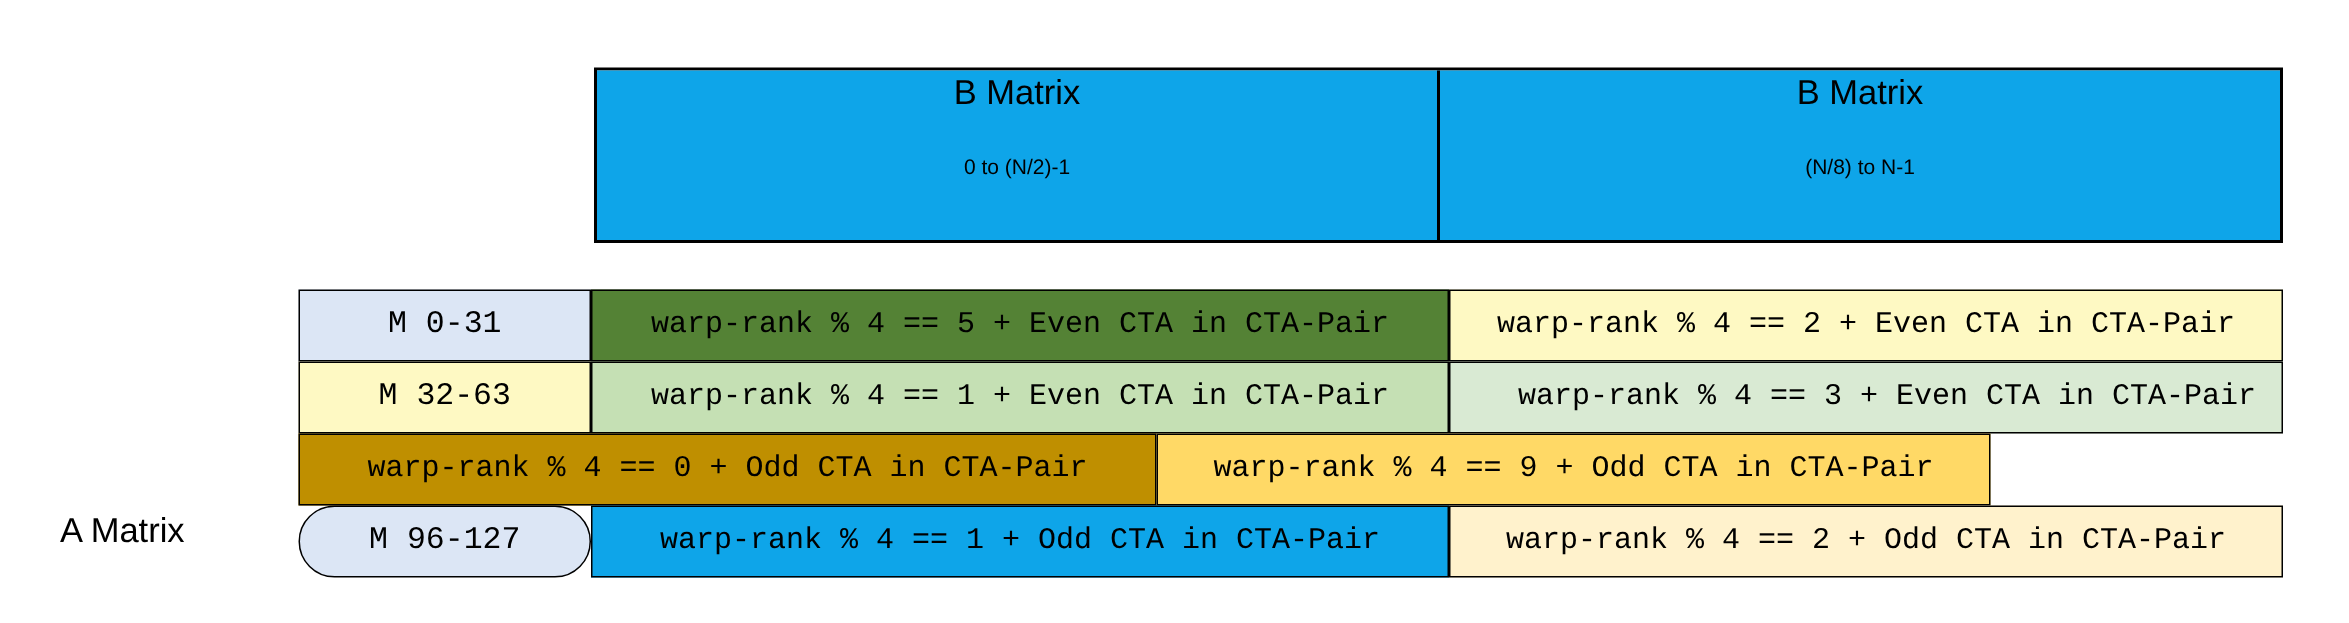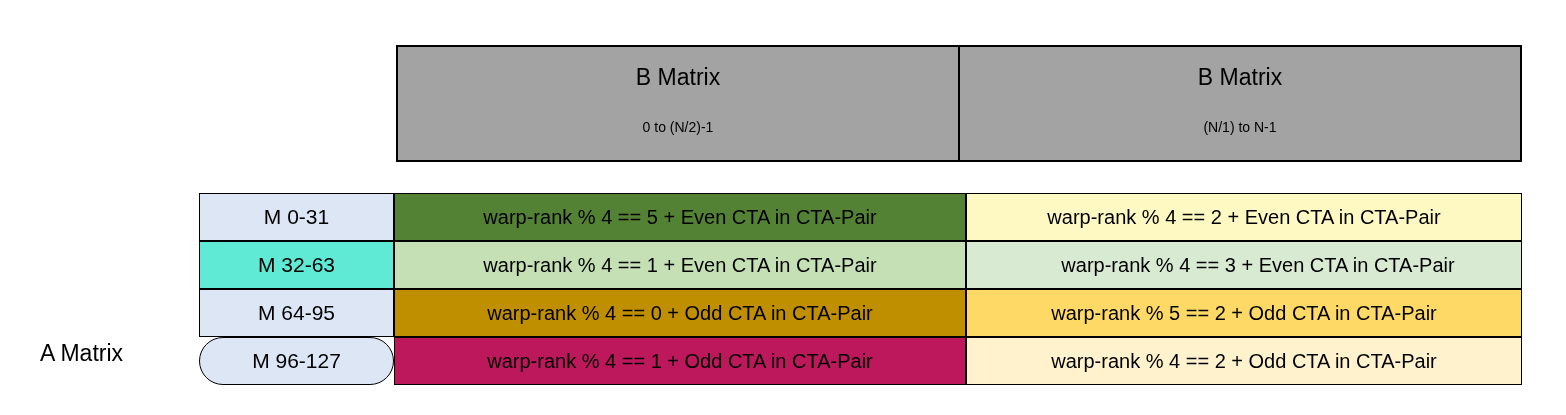--- a/index.html
+++ b/index.html
@@ -29,22 +29,22 @@
     box-sizing: border-box;
     background: #ffffff;
   }
   .b-header-cell {
     flex: 1 1 0;
     box-sizing: border-box;
     display: flex;
     flex-direction: column;
     align-items: center;
     justify-content: flex-start;
-    padding-top: 16px;
-    background: #a3a3a3;
+    padding-top: 0;
+    background: #0ea5e9;
   }
   .b-header-cell + .b-header-cell {
     border-left: 2px solid #000000;
   }
   .b-header-title {
     font-size: 23px;
     line-height: 28px;
     color: #000000;
     white-space: nowrap;
   }
@@ -75,20 +75,21 @@
     top: 193px;
     width: 1323px;
     height: 192px;
     display: flex;
     flex-direction: column;
   }
   .grid-row {
     flex: 1 1 0;
     display: flex;
     min-height: 0;
+    font-family: Liberation Mono, monospace;
   }
   .row-label-cell {
     width: 195px;
     flex: 0 0 195px;
     box-sizing: border-box;
     border: 1px solid #000000;
     background: #dce6f5;
     display: flex;
     align-items: center;
     justify-content: center;
@@ -120,45 +121,44 @@
 </head>
 <body>
 
 <div id="b-header-table">
   <div class="b-header-cell">
     <div class="b-header-title">B Matrix</div>
     <div class="b-header-range">0 to (N/2)-1</div>
   </div>
   <div class="b-header-cell">
     <div class="b-header-title">B Matrix</div>
-    <div class="b-header-range">(N/1) to N-1</div>
+    <div class="b-header-range">(N/8) to N-1</div>
   </div>
 </div>
 
 <div id="a-matrix-label">A Matrix</div>
 
 <div id="tiling-grid">
 
   <div class="grid-row">
     <div class="row-label-cell" style="background: rgb(220, 230, 245);">M 0-31</div>
     <div class="data-cell left-col" style="background: rgb(84, 130, 53);">warp-rank % 4 == 5  + Even CTA in CTA-Pair</div>
     <div class="data-cell right-col" style="background: #fef9c3;">warp-rank % 4 == 2  + Even CTA in CTA-Pair</div>
   </div>
 
   <div class="grid-row">
-    <div class="row-label-cell" style="background: #5eead4;">M 32-63</div>
+    <div class="row-label-cell" style="background: #fef9c3;">M 32-63</div>
     <div class="data-cell left-col" style="background: rgb(197, 224, 180);">warp-rank % 4 == 1  + Even CTA in CTA-Pair</div>
     <div class="data-cell right-col" style="background: rgb(217, 234, 211); padding-left: 28px;">warp-rank % 4 == 3  + Even CTA in CTA-Pair</div>
   </div>
 
   <div class="grid-row">
-    <div class="row-label-cell" style="background: rgb(220, 230, 245);">M 64-95</div>
     <div class="data-cell left-col" style="background: rgb(191, 143, 0);">warp-rank % 4 == 0  + Odd CTA in CTA-Pair</div>
-    <div class="data-cell right-col" style="background: rgb(255, 217, 102);">warp-rank % 5 == 2  + Odd CTA in CTA-Pair</div>
+    <div class="data-cell right-col" style="background: rgb(255, 217, 102);">warp-rank % 4 == 9  + Odd CTA in CTA-Pair</div>
   </div>
 
   <div class="grid-row">
     <div class="row-label-cell" style="background: rgb(220, 230, 245); border-radius: 24px;">M 96-127</div>
-    <div class="data-cell left-col" style="background: #be185d;">warp-rank % 4 == 1  + Odd CTA in CTA-Pair</div>
+    <div class="data-cell left-col" style="background: #0ea5e9;">warp-rank % 4 == 1  + Odd CTA in CTA-Pair</div>
     <div class="data-cell right-col" style="background: rgb(255, 242, 204);">warp-rank % 4 == 2  + Odd CTA in CTA-Pair</div>
   </div>
 
 </div>
 
 </body></html>

